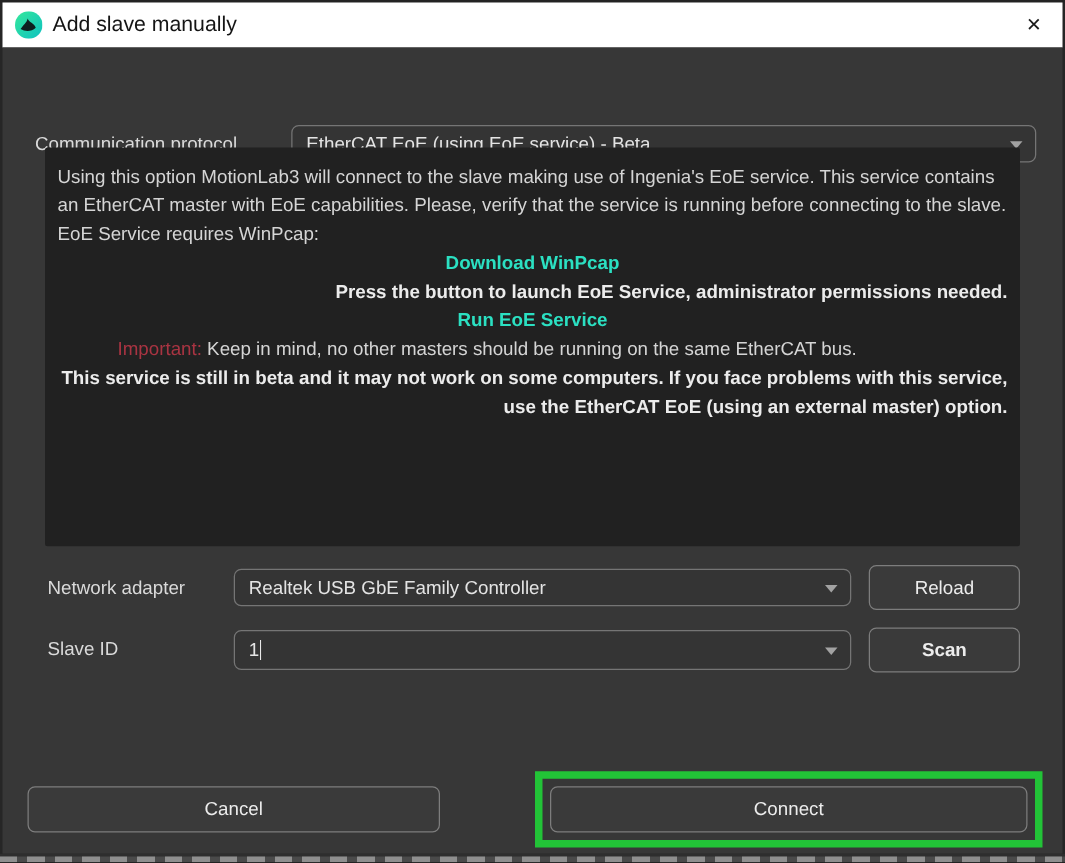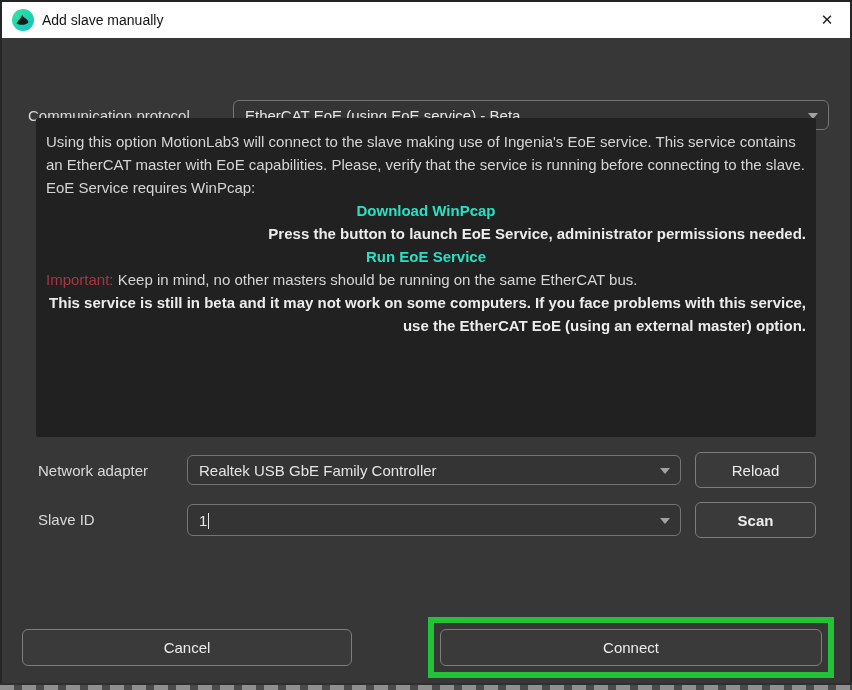--- a/index.html
+++ b/index.html
@@ -14,21 +14,21 @@
   html,body{background:#111;}
   body{font-family:"Liberation Sans","DejaVu Sans",sans-serif;}
   .screen{position:relative;width:852px;height:690px;background:#262626;overflow:hidden;}
 
   
   .top-strip{position:absolute;top:0;left:0;right:0;height:2px;background:#232323;}
 
   
   .titlebar{position:absolute;top:2px;left:2px;right:2px;height:36px;background:var(--titlebar-bg);display:flex;align-items:center;}
   .app-icon{margin-left:10px;width:22px;height:22px;display:inline-flex;}
-  .title{margin-left:8px;font-size:14px;color:#141414;}
+  .title{margin-left:8px;font-size:17px;color:#141414;}
   .close{position:absolute;right:0;top:0;width:46px;height:36px;display:flex;align-items:center;justify-content:center;font-size:15px;color:#1b1b1b;cursor:pointer;}
 
   
   .body{position:absolute;top:38px;left:2px;right:2px;bottom:7px;background:var(--dialog-bg);color:#d9d9d9;}
 
   .field-label{position:absolute;font-size:15px;color:#dadada;display:flex;align-items:center;height:30px;}
 
   .combo{position:absolute;height:30px;border:1px solid #757575;border-radius:6px;background:#343434;display:flex;align-items:center;padding:0 28px 0 11px;cursor:pointer;}
   .combo-value{font-size:15px;color:#e4e4e4;white-space:nowrap;overflow:hidden;}
   .chev{position:absolute;right:10px;top:50%;margin-top:-2px;width:0;height:0;border-left:5px solid transparent;border-right:5px solid transparent;border-top:6px solid #a2a2a2;}
@@ -40,21 +40,21 @@
   
   .infobox{position:absolute;left:34px;top:80px;width:780px;height:319px;background:var(--infobox-bg);border-radius:2px;padding:12px 10px;font-size:15px;line-height:23px;color:#d5d5d5;}
   .infobox p{margin:0;}
   .intro{margin-top:2px;}
   .center{text-align:center;}
   .tlink{color:var(--accent-teal);font-weight:bold;text-decoration:none;cursor:pointer;}
   .c-download{margin-top:14px;}
   .boldline{font-weight:bold;color:#ececec;margin-top:11px;text-align:right;}
   .c-run{margin-top:23px;}
   .important-line{margin-top:9px;}
-  .imp{color:var(--important-red);}
+  .imp{color:var(--important-red);margin-left:48px;}
   .beta{margin-top:23px;}
 
   
   .lbl-network{left:36px;top:417px;}
   .combo-network{left:185px;top:417px;width:494px;}
   .lbl-slave{left:36px;top:466px;}
   .combo-slave{left:185px;top:466px;width:494px;height:32px;}
 
   .btn{background:#3a3a3a;border:1px solid #7d7d7d;border-radius:6px;color:#ececec;font-size:15px;font-family:inherit;cursor:pointer;}
   .btn-reload{position:absolute;left:693px;top:414px;width:121px;height:36px;}

